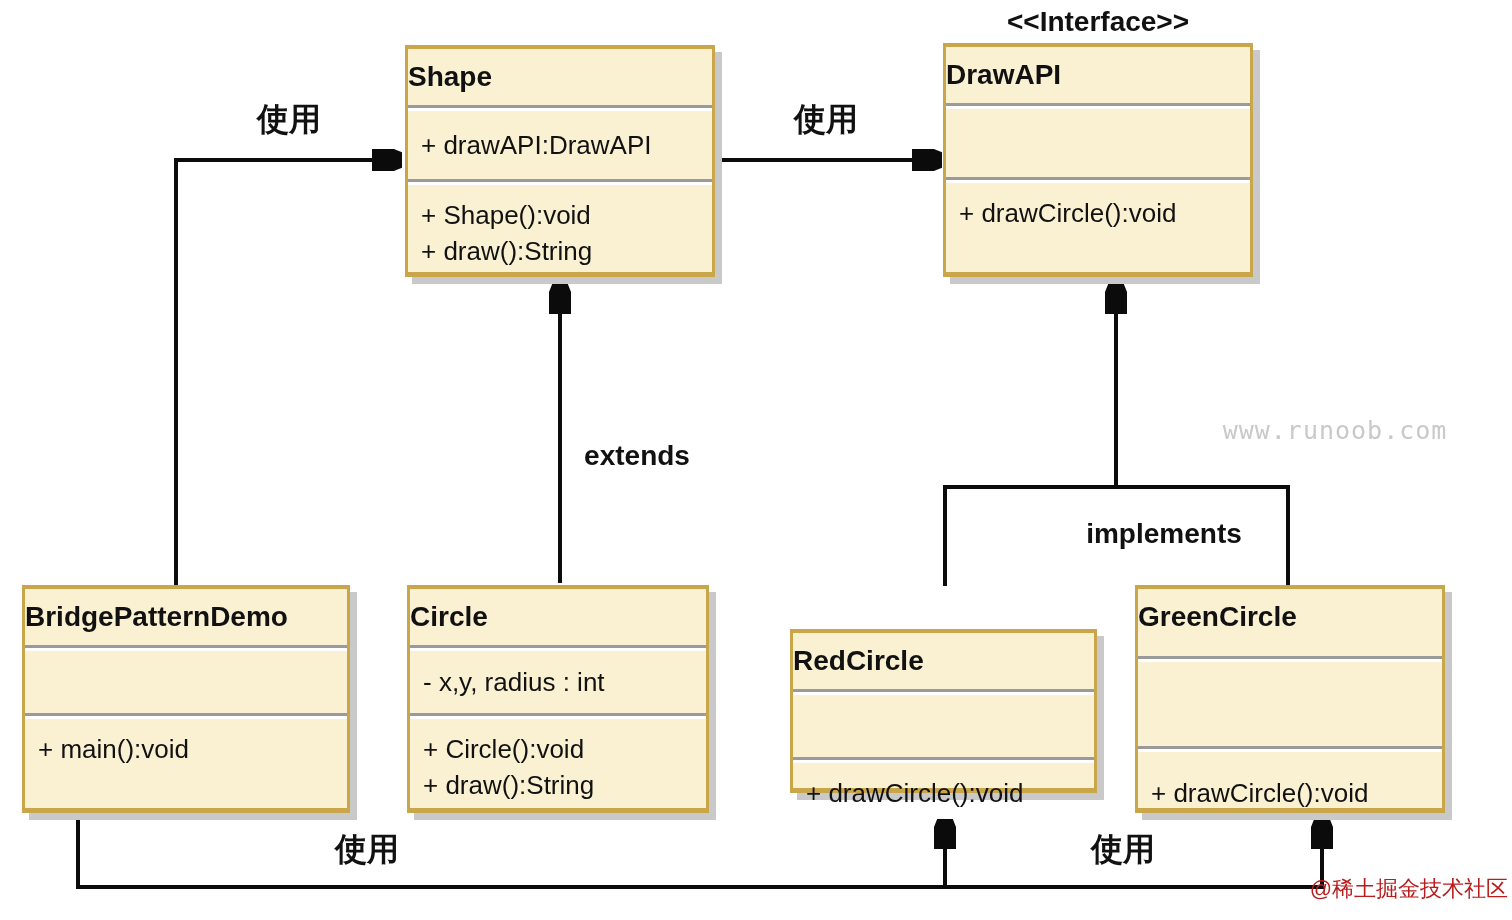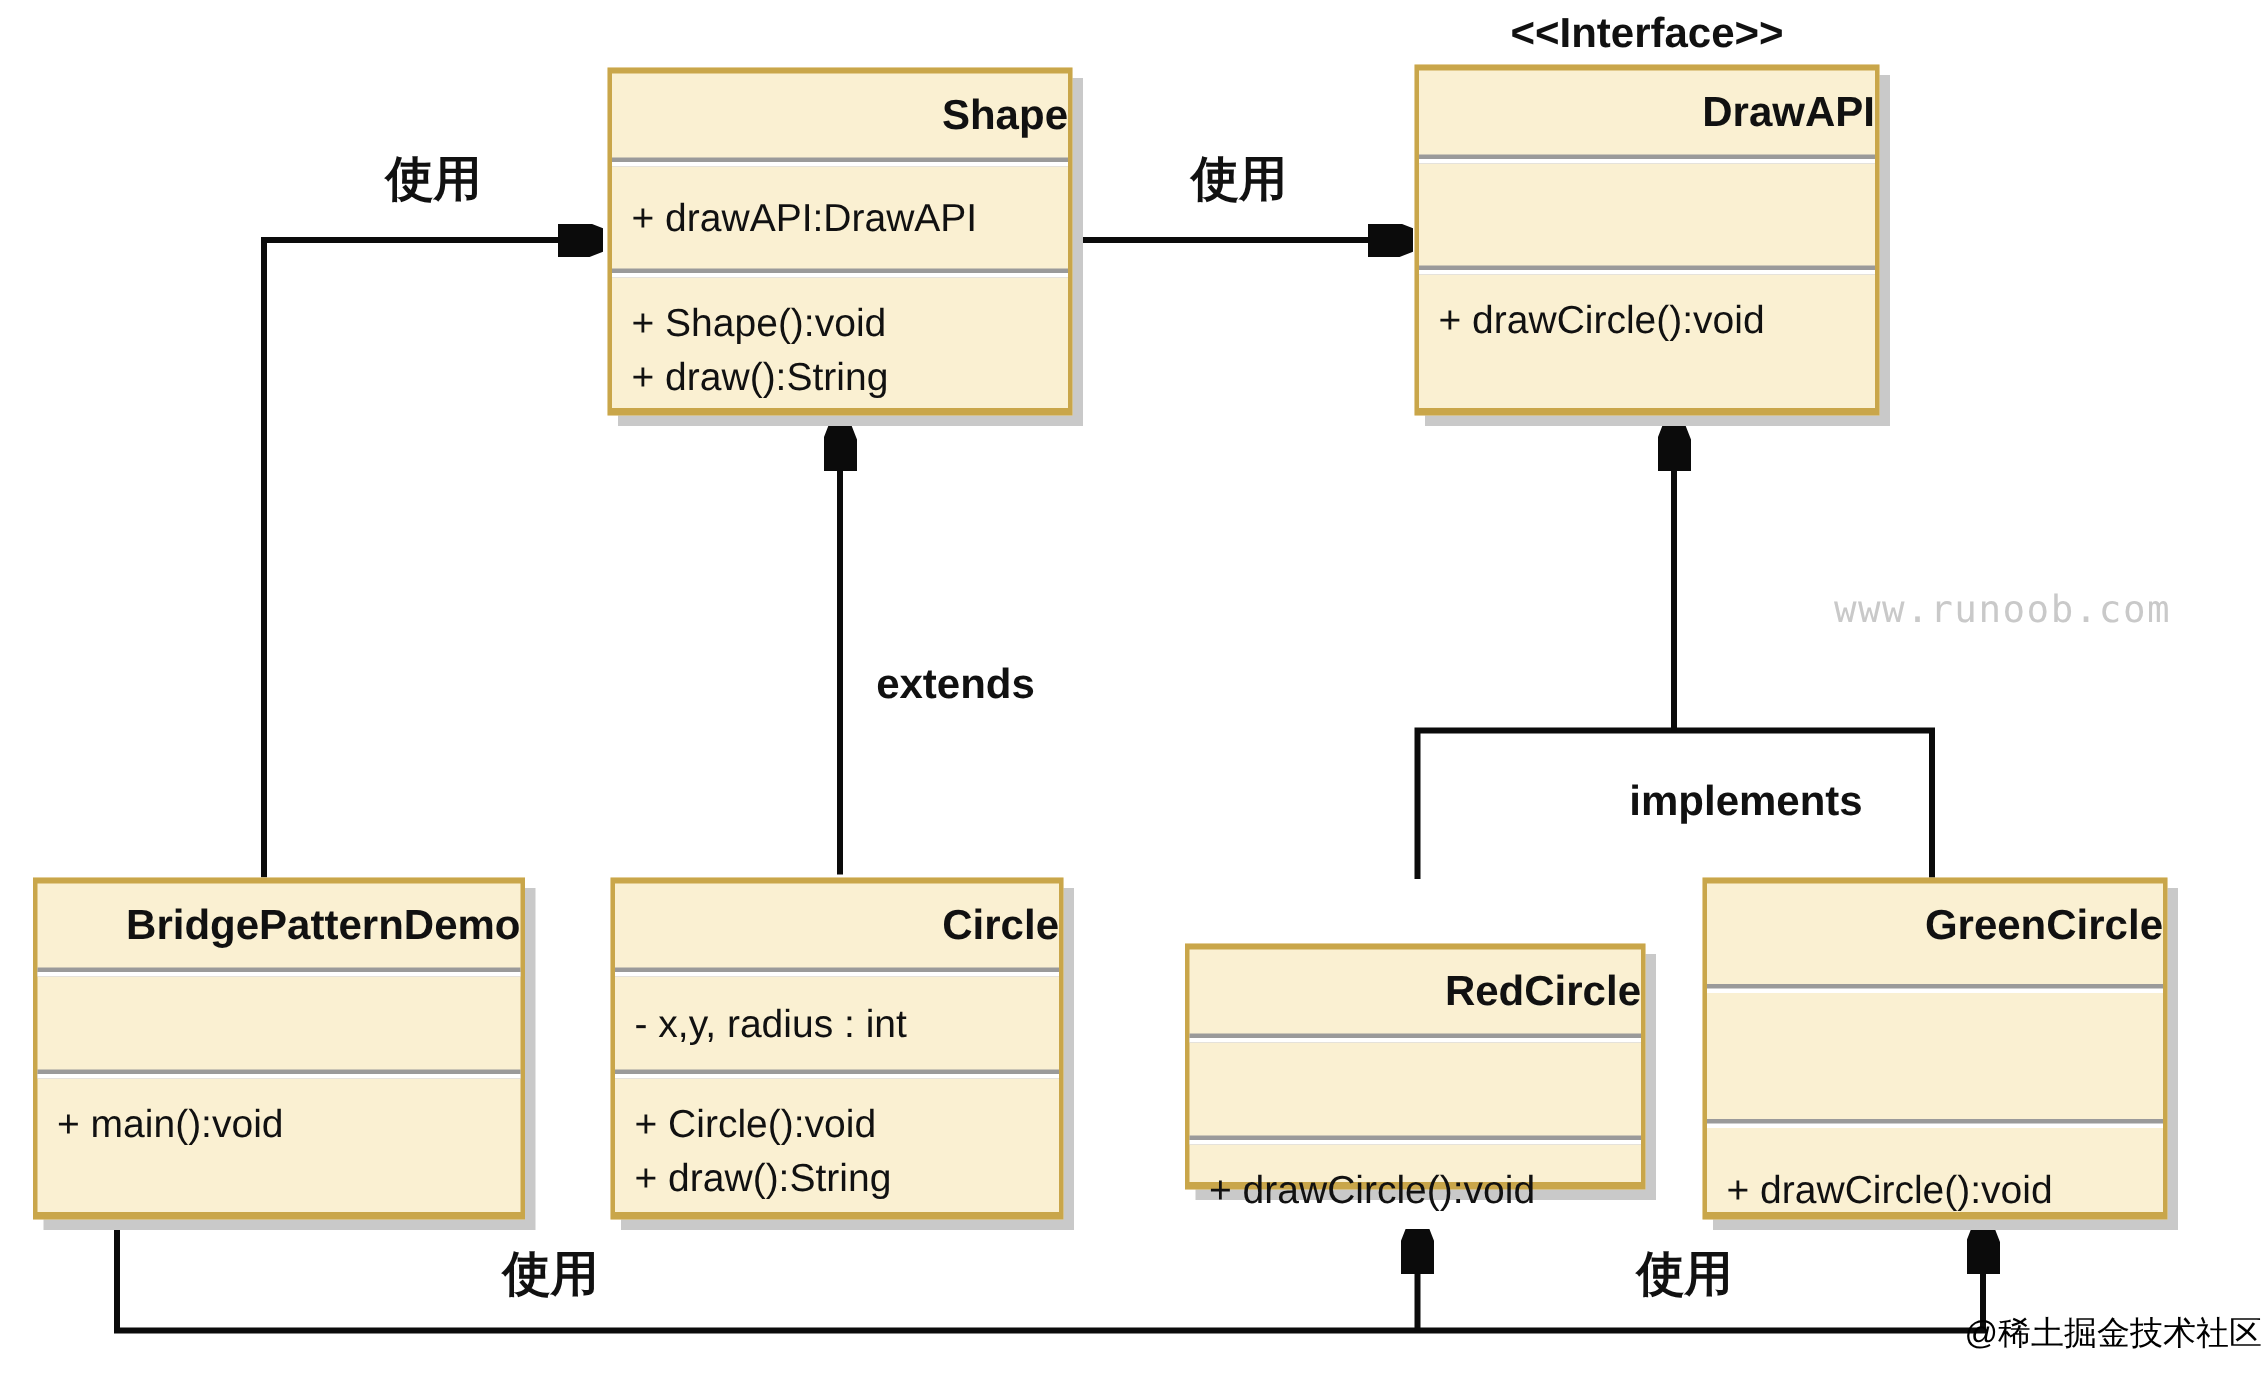--- a/index.html
+++ b/index.html
@@ -10,21 +10,21 @@
   
   .uml-class{
     position:absolute;box-sizing:border-box;
     background:#FAF0D2;
     border:3px solid #C9A64A;border-top-width:4px;border-bottom-width:5px;
     box-shadow:7px 7px 0 #C9C9C9;
     display:flex;flex-direction:column;
   }
   .uml-title{
     height:56px;line-height:56px;flex:0 0 auto;
-    text-align:right;font-weight:bold;font-size:28px;white-space:nowrap;
+    text-align:left;font-weight:bold;font-size:28px;white-space:nowrap;
   }
   .uml-divider{
     flex:0 0 auto;height:3px;background:#9A9A9A;border-bottom:3px solid #ffffff;
   }
   .uml-attrs{
     flex:0 0 auto;display:flex;flex-direction:column;justify-content:center;
     padding-left:13px;
   }
   .top-row .uml-attrs{height:68px;}
   .bottom-row .uml-attrs{height:62px;}
@@ -36,24 +36,24 @@
   
   .edge-label{
     position:absolute;transform:translate(-50%,-50%);
     font-weight:bold;white-space:nowrap;
   }
   .edge-label.cjk{font-size:32px;}
   .edge-label.en{font-size:28px;}
   .watermark{position:absolute;white-space:nowrap;}
   .wm-runoob{
     transform:translate(-50%,-50%);
-    font-family:"DejaVu Sans Mono",monospace;font-size:25px;letter-spacing:1px;color:#C9C9C9;
+    font-family:"DejaVu Sans Mono",monospace;font-size:25px;letter-spacing:1px;color:#C9C9C9;margin-top:24px;
   }
   .wm-juejin{
-    right:4px;top:874px;font-size:22px;color:#000000;
+    right:4px;top:874px;font-size:22px;color:#b91c1c;
   }
   
   #edges{position:absolute;left:0;top:0;width:1512px;height:920px;pointer-events:none;}
   #edges path{stroke:#0B0B0B;stroke-width:4;fill:none;}
 </style>
 </head>
 <body>
 
 <div id="canvas">
 

